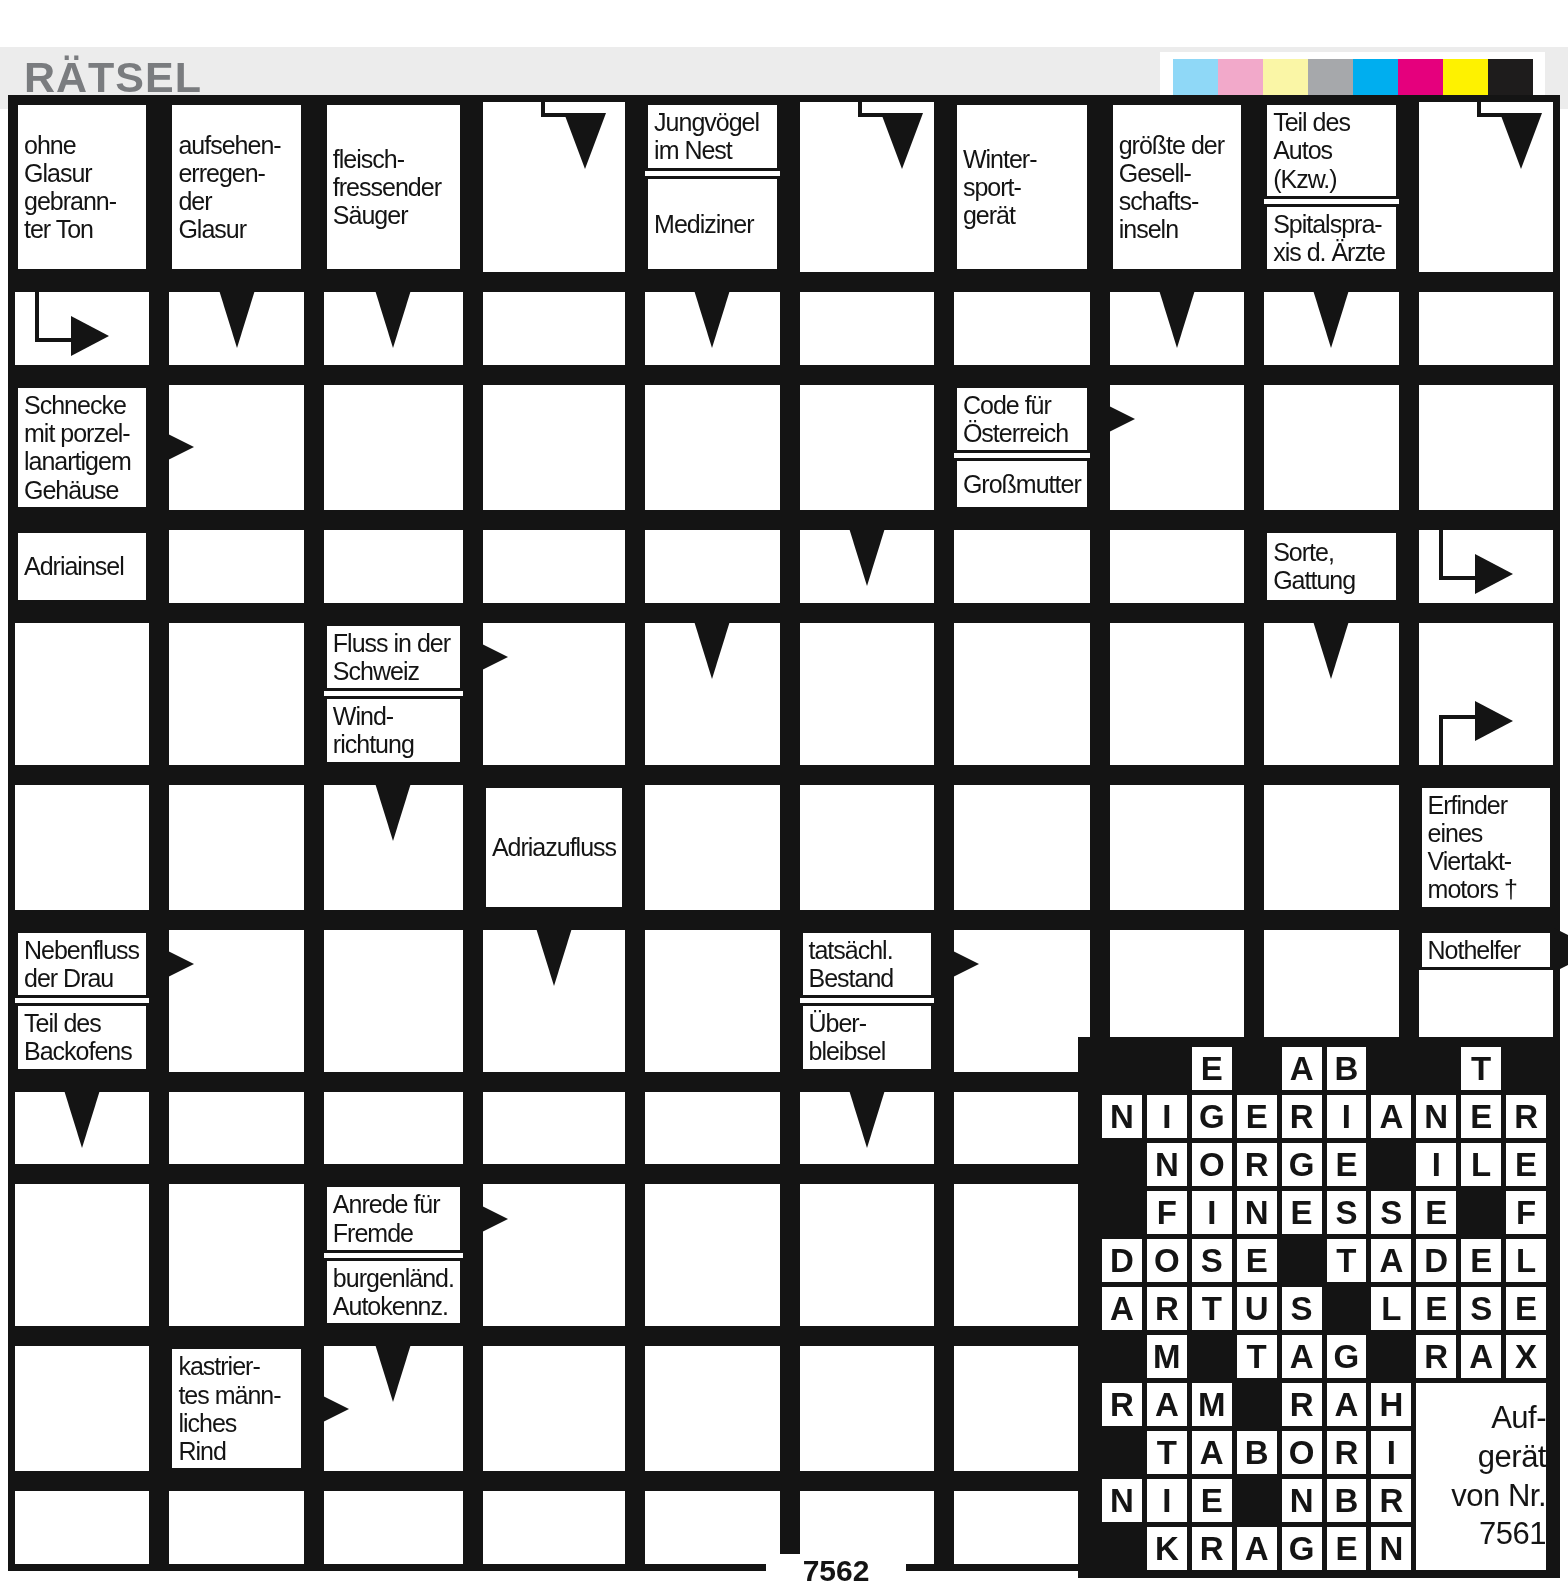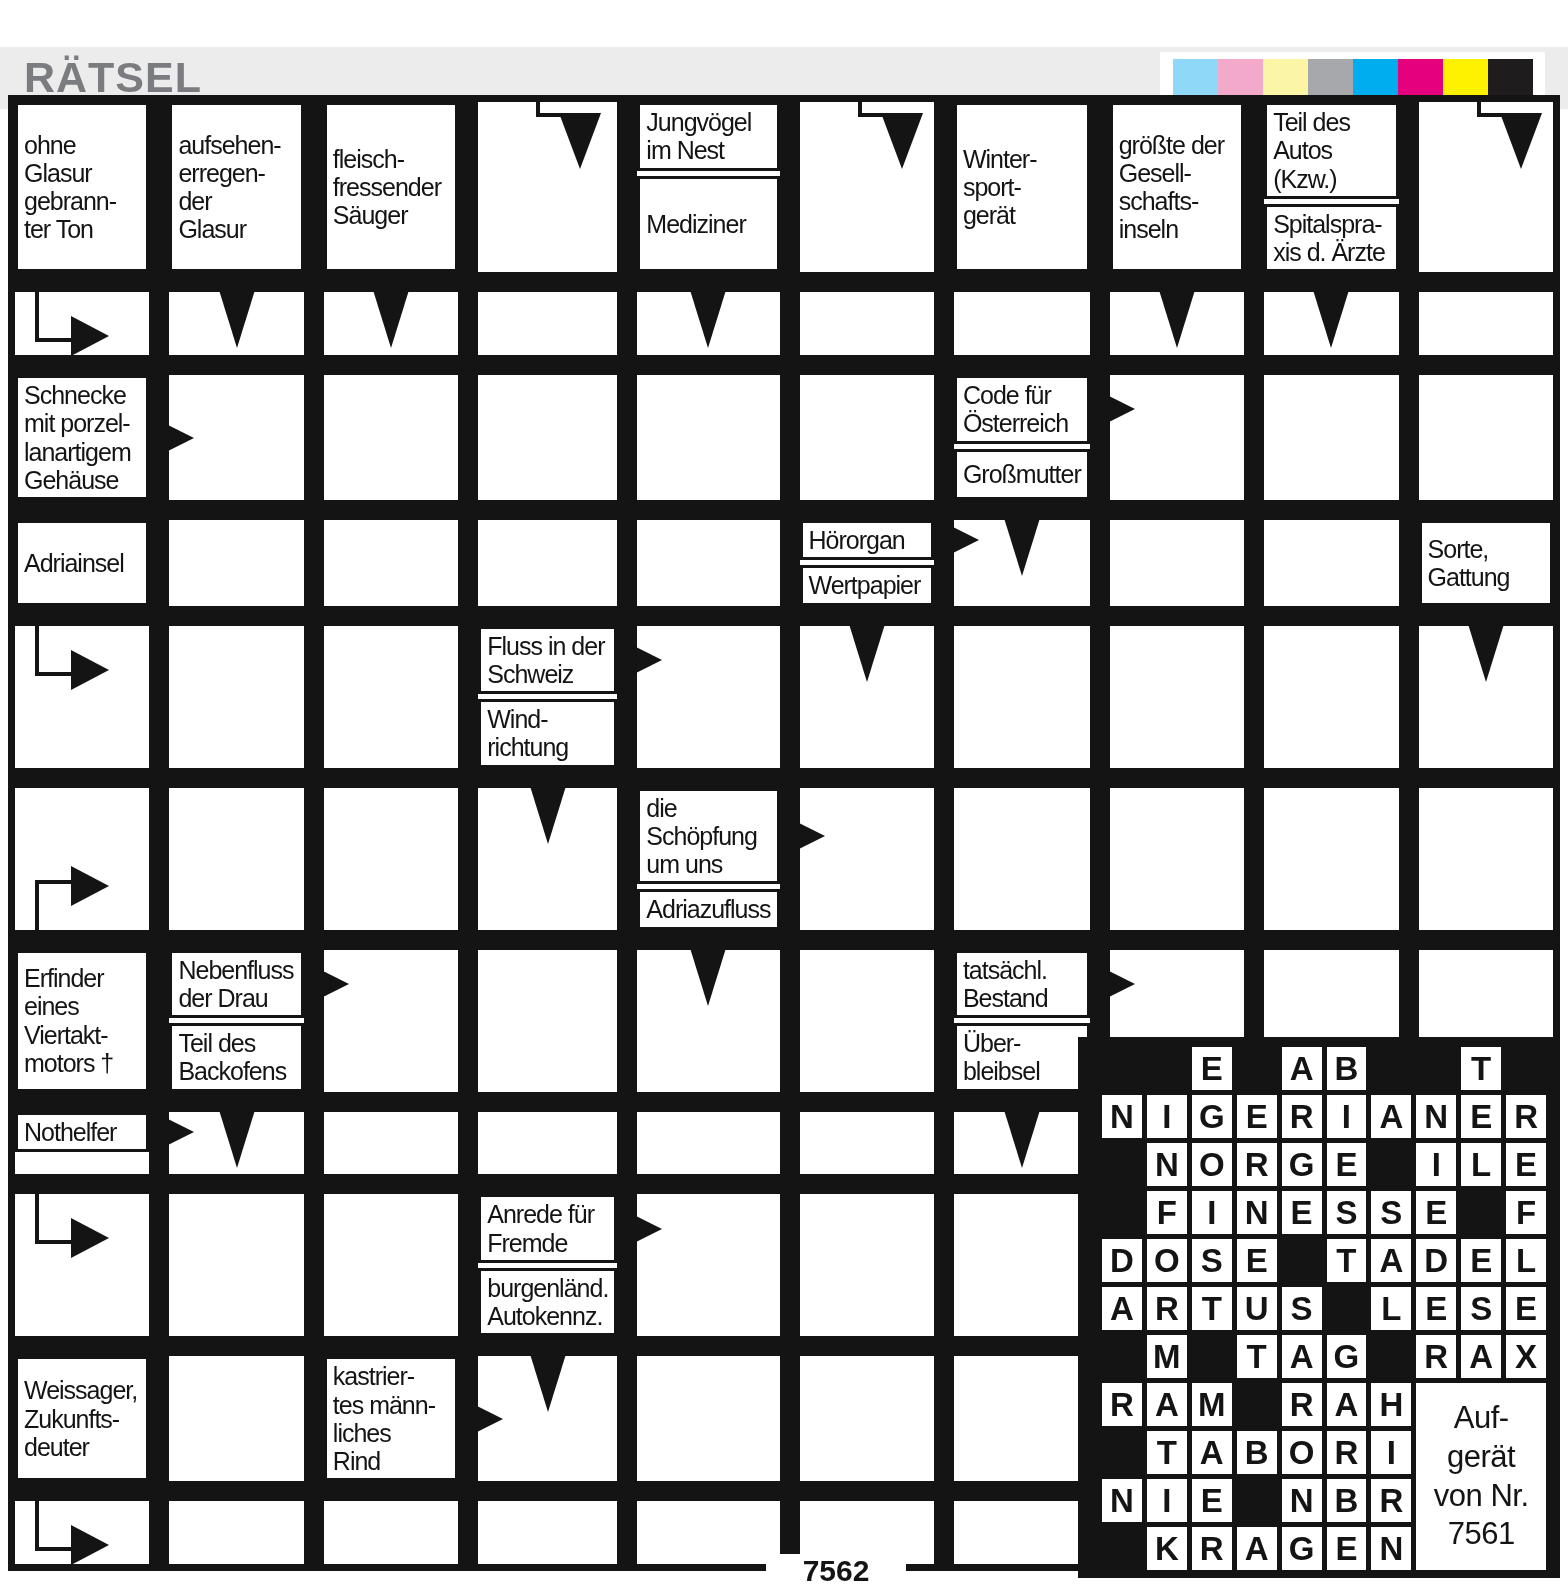--- a/index.html
+++ b/index.html
@@ -47,21 +47,21 @@
           border-right:21px solid transparent;}
   
   .solution{position:absolute;left:1078px;top:1037px;width:482px;height:541px;
             background:#141414;box-sizing:border-box;padding:10px 14px 8px 24px;z-index:10;}
   .sol-grid{width:100%;height:100%;display:grid;gap:5px;
             grid-template-columns:repeat(10,1fr);grid-template-rows:repeat(11,1fr);}
   .sol-cell{background:#fff;display:flex;align-items:center;justify-content:center;
             font-size:33px;font-weight:bold;color:#141414;}
   .sol-cell.black{background:transparent;}
   .sol-note{grid-column:8/11;grid-row:8/12;background:#fff;display:flex;flex-direction:column;
-            align-items:center;justify-content:center;font-size:31px;line-height:1.25;
+            align-items:flex-end;justify-content:center;font-size:31px;line-height:1.25;
             letter-spacing:-0.5px;}
   
   .pnum{position:absolute;left:766px;top:1554px;width:140px;height:34px;background:#fff;
         z-index:12;display:flex;align-items:center;justify-content:center;
         font-size:30px;font-weight:bold;color:#141414;}
 </style>
 </head>
 <body>
 
 <div class="page">
@@ -173,24 +173,20 @@
       <div class="cell"></div>
       <div class="cell"></div>
       <div class="cell"></div>
       <div class="cell clue">
         <div class="part grow"><span>Adriainsel</span></div>
       </div>
       <div class="cell"></div>
       <div class="cell"></div>
       <div class="cell"></div>
       <div class="cell"></div>
-      <div class="cell clue">
-        <div class="part"><span>Hörorgan</span><span class="arr-r"></span></div>
-        <div class="part grow"><span>Wertpapier</span></div>
-      </div>
       <div class="cell">
         <span class="arr-d"></span>
       </div>
       <div class="cell"></div>
       <div class="cell"></div>
       <div class="cell clue">
         <div class="part grow"><span>Sorte,
 Gattung</span></div>
       </div>
       <div class="cell">
@@ -218,23 +214,20 @@
       <div class="cell">
         <span class="bu-stem"></span>
         <span class="bu-head"></span>
       </div>
       <div class="cell"></div>
       <div class="cell"></div>
       <div class="cell">
         <span class="arr-d"></span>
       </div>
       <div class="cell clue">
-        <div class="part"><span>die
-Schöpfung
-um uns</span><span class="arr-r"></span></div>
         <div class="part grow"><span>Adriazufluss</span></div>
       </div>
       <div class="cell"></div>
       <div class="cell"></div>
       <div class="cell"></div>
       <div class="cell"></div>
       <div class="cell"></div>
       <div class="cell clue">
         <div class="part grow"><span>Erfinder
 eines

